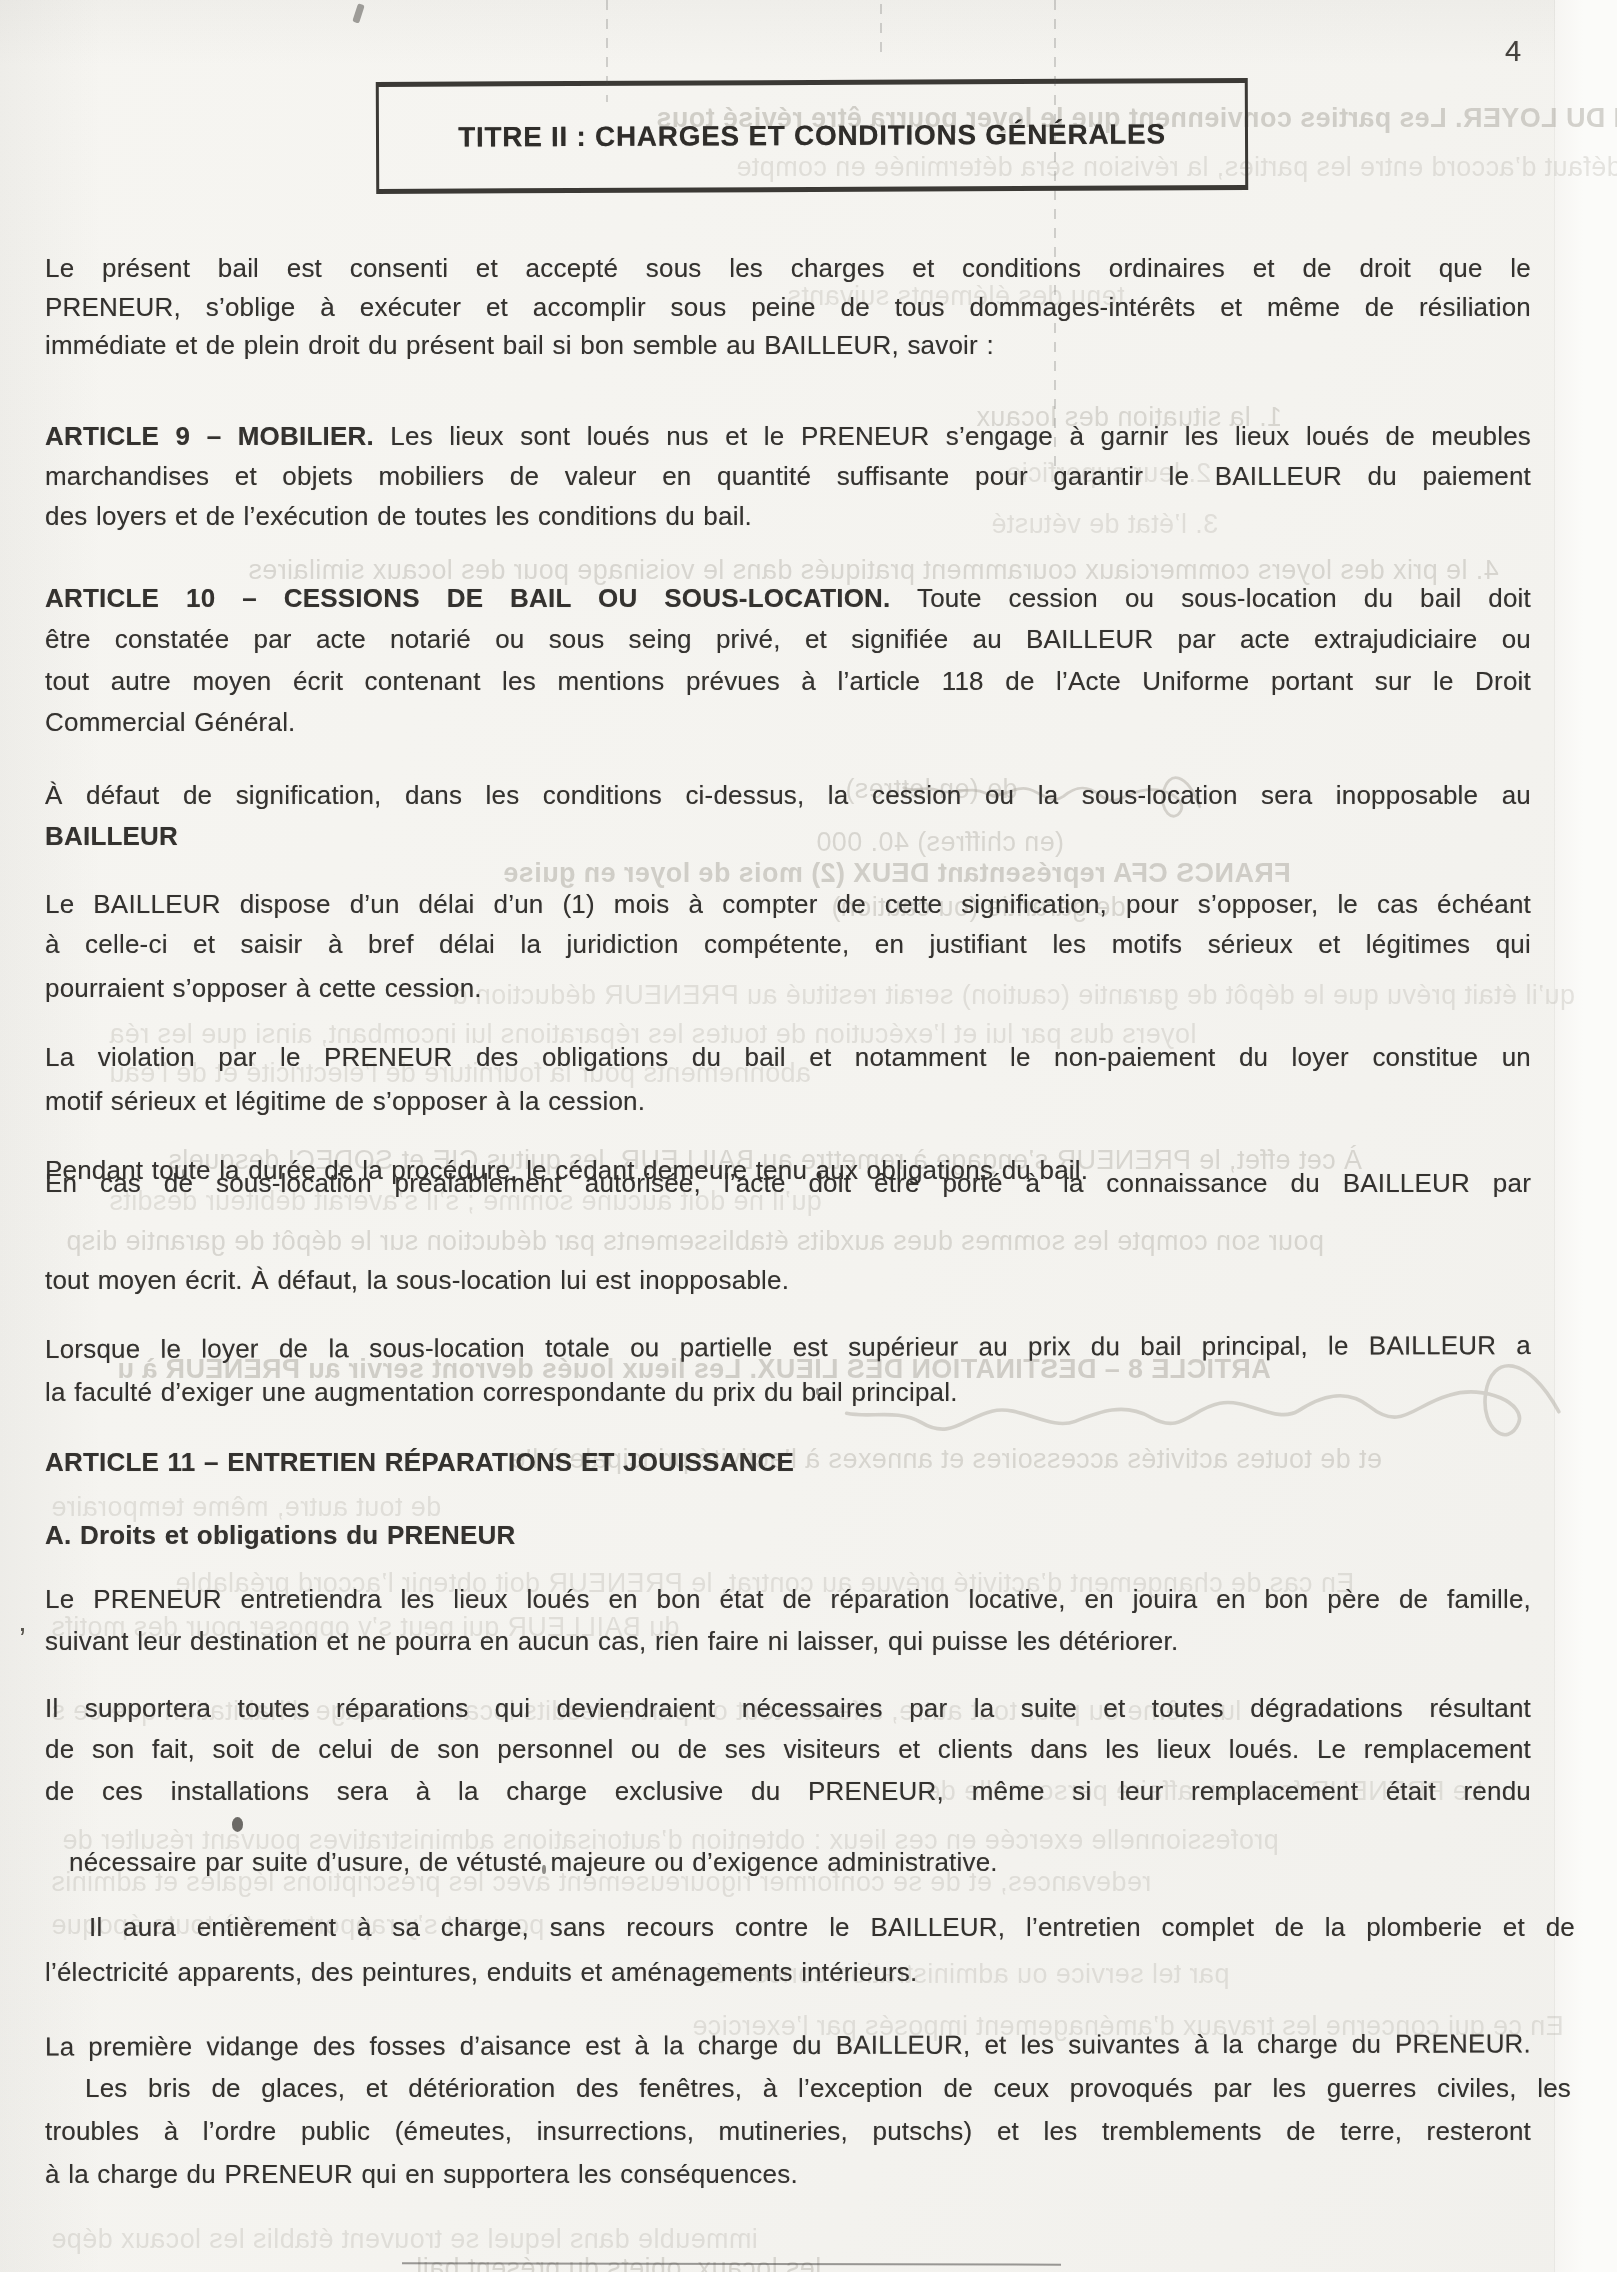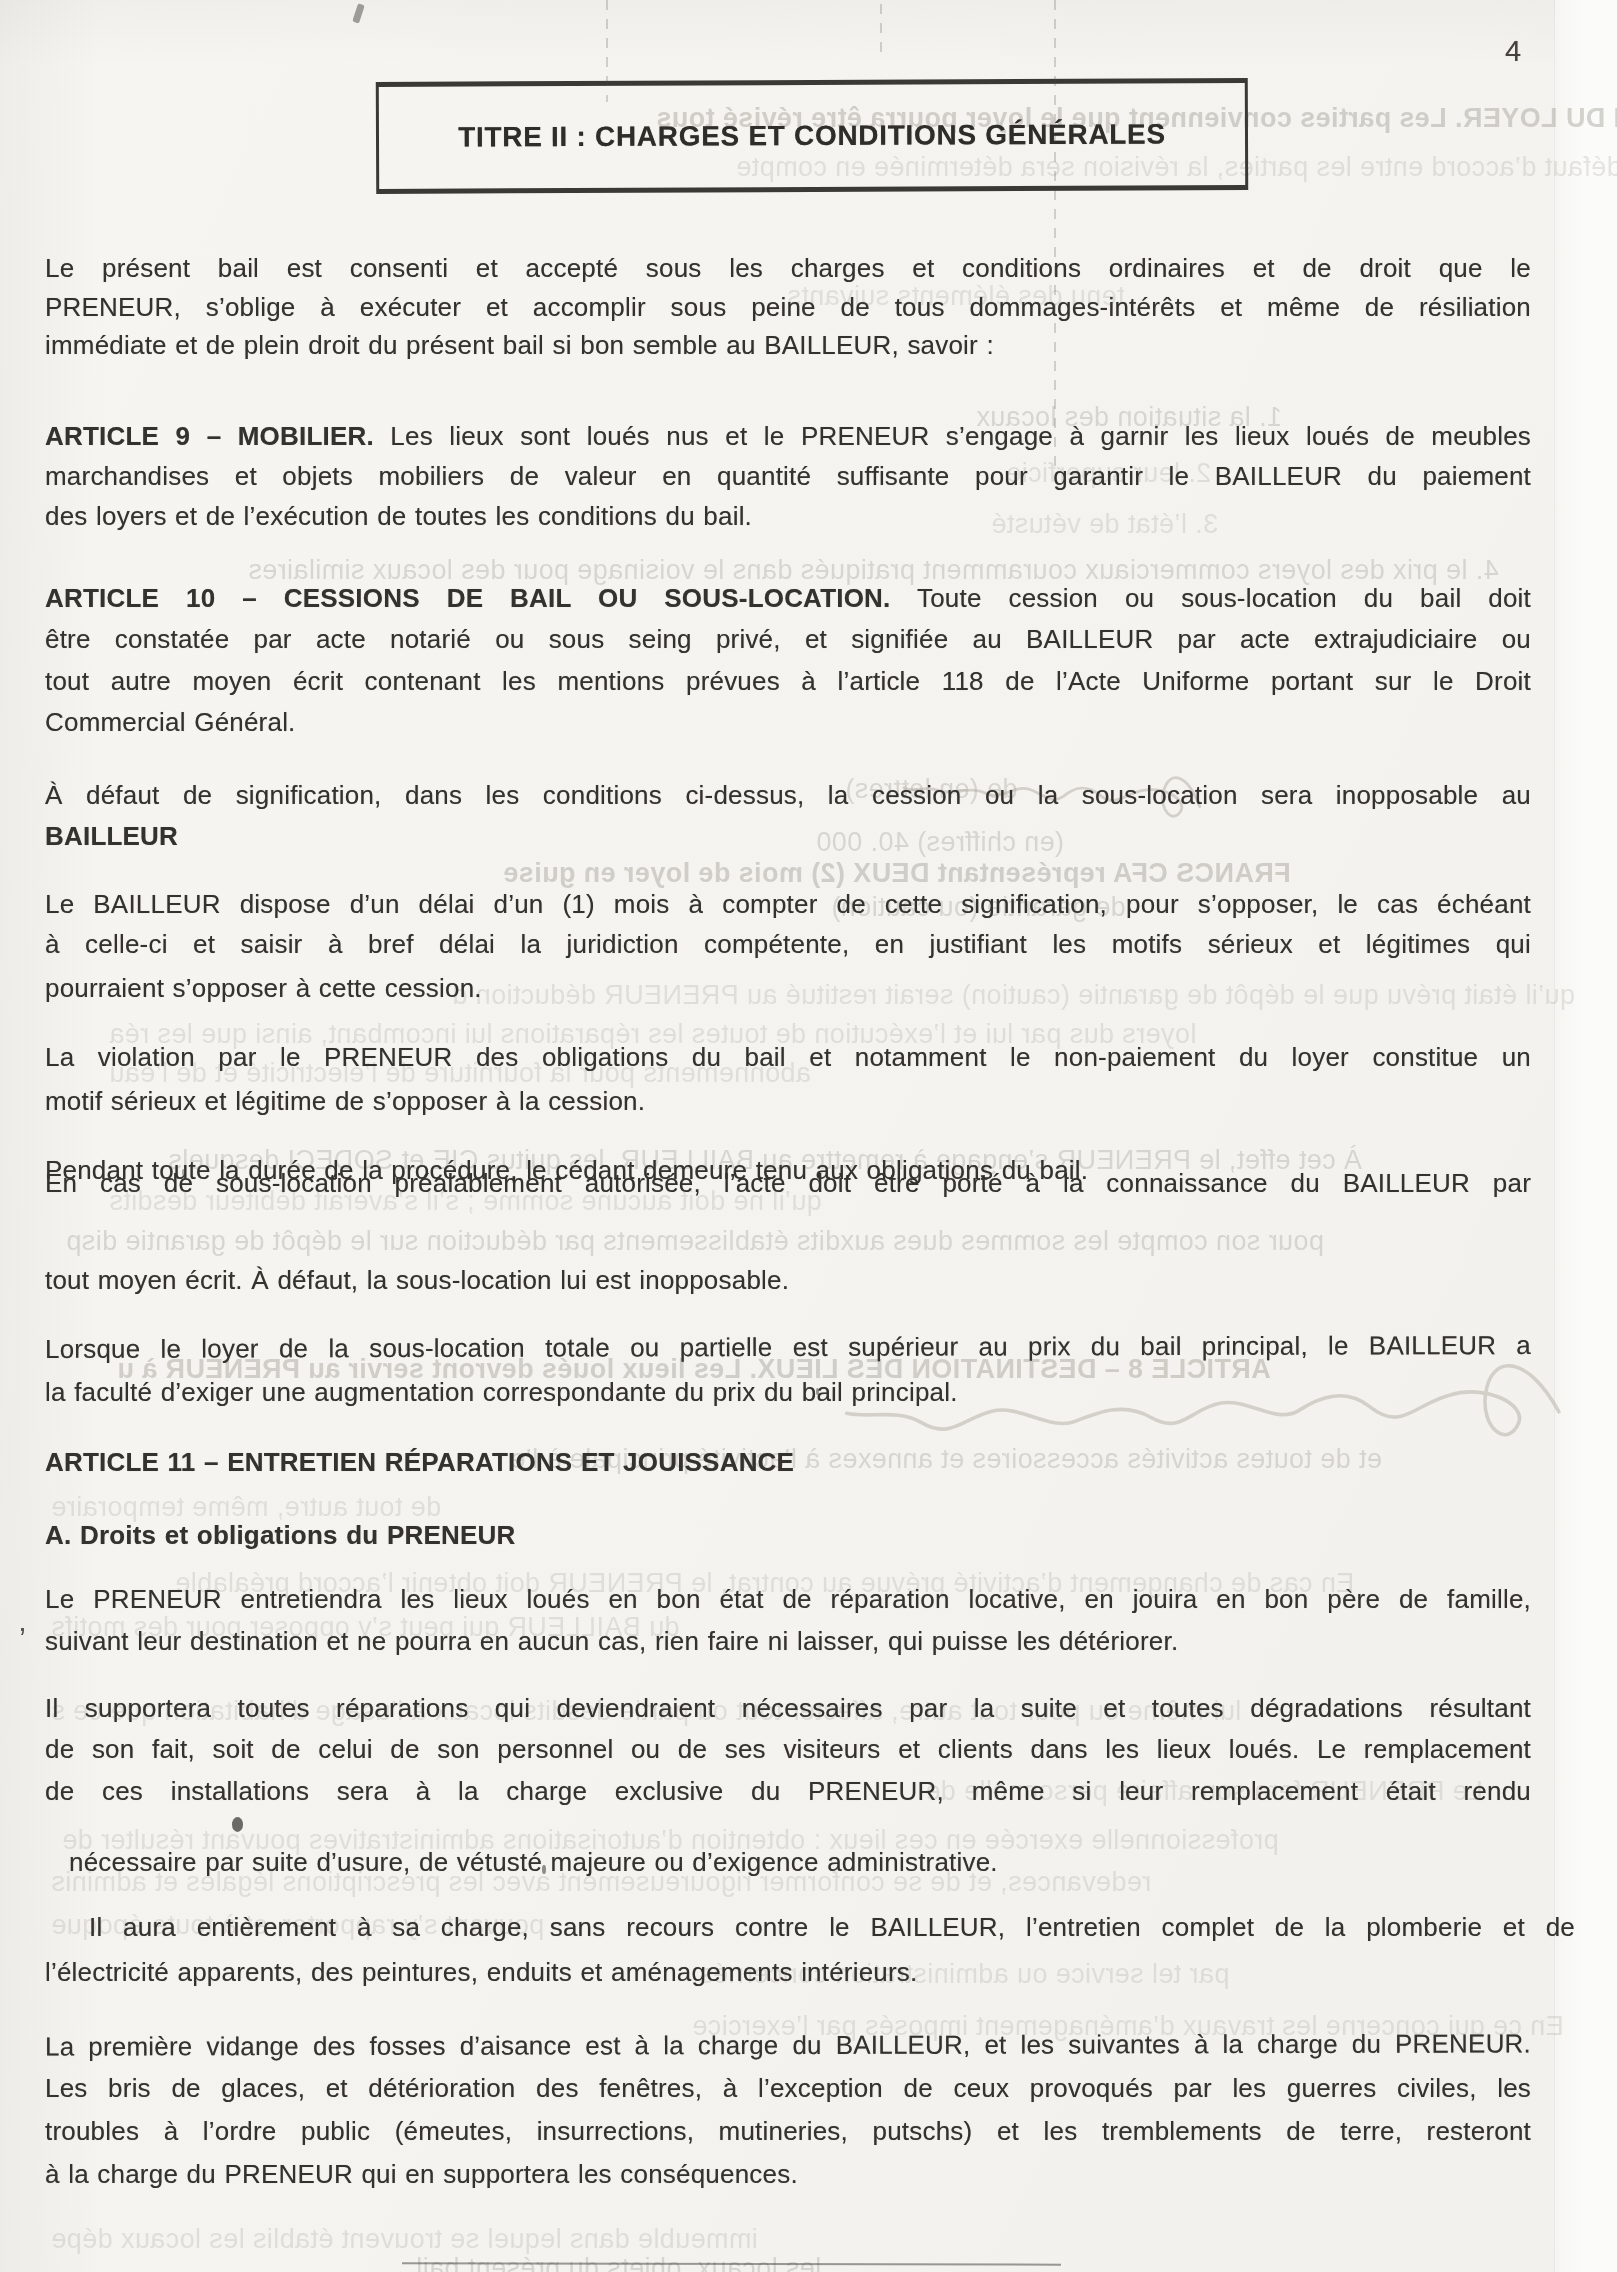--- a/index.html
+++ b/index.html
@@ -153,21 +153,21 @@
 
   <div class="line fill" style="top:1689px;">Il supportera toutes réparations qui deviendraient nécessaires par la suite et toutes dégradations résultant</div>
   <div class="line fill" style="top:1730px;">de son fait, soit de celui de son personnel ou de ses visiteurs et clients dans les lieux loués. Le remplacement</div>
   <div class="line fill" style="top:1772px;">de ces installations sera à la charge exclusive du PRENEUR, même si leur remplacement était rendu</div>
   <div class="line end" style="top:1843px;margin-left:24px;">nécessaire par suite d’usure, de vétusté majeure ou d’exigence administrative.</div>
 
   <div class="line fill" style="top:1908px;margin-left:44px;">Il aura entièrement à sa charge, sans recours contre le BAILLEUR, l’entretien complet de la plomberie et de</div>
   <div class="line end" style="top:1953px;">l’électricité apparents, des peintures, enduits et aménagements intérieurs.</div>
 
   <div class="line fill" style="top:2026px;transform:rotate(-.12deg);">La première vidange des fosses d’aisance est à la charge du BAILLEUR, et les suivantes à la charge du PRENEUR.</div>
-  <div class="line fill" style="top:2069px;">Les bris de glaces, et détérioration des fenêtres, à l’exception de ceux provoqués par les guerres civiles, les</div>
+  <div class="line fill" style="top:2069px;margin-left:40px;">Les bris de glaces, et détérioration des fenêtres, à l’exception de ceux provoqués par les guerres civiles, les</div>
   <div class="line fill" style="top:2112px;">troubles à l’ordre public (émeutes, insurrections, mutineries, putschs) et les tremblements de terre,  resteront</div>
   <div class="line end" style="top:2155px;">à la charge du PRENEUR qui en supportera les conséquences.</div>
 
   <div class="margin-mark">’</div>
   <div class="vstreak" style="left:1054px;top:0;height:466px;"></div>
   <div class="vstreak" style="left:606px;top:0;height:102px;"></div>
   <div class="vstreak" style="left:880px;top:4.4px;height:51px;"></div>
   <div class="speck" style="left:232px;top:1817px;width:11px;height:14.6px;opacity:.8;"></div>
   <div class="speck" style="left:542px;top:1865px;width:3.6px;height:8.7px;opacity:.6;"></div>
   <div class="speck" style="left:816px;top:1388px;width:2.9px;height:7.3px;opacity:.55;"></div>

